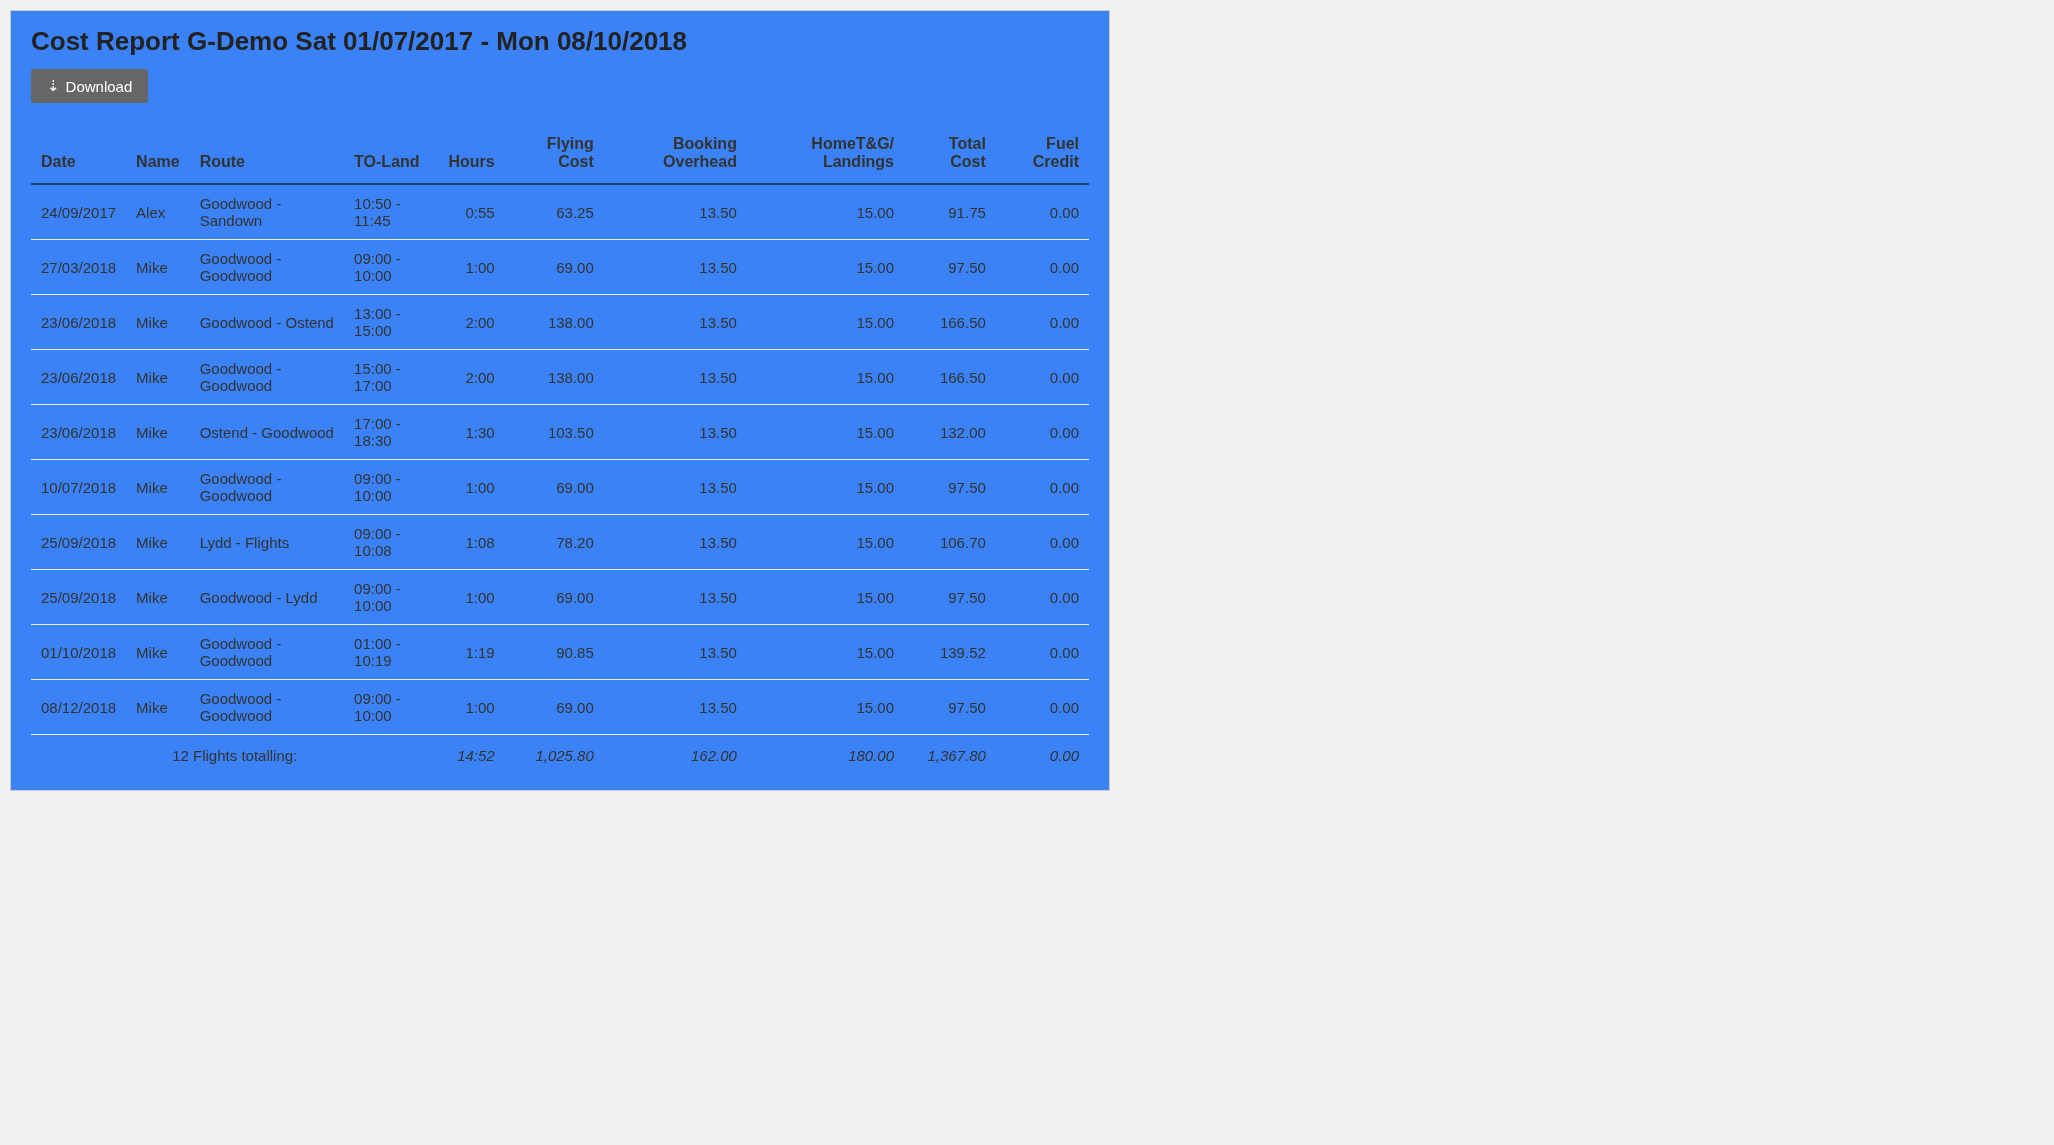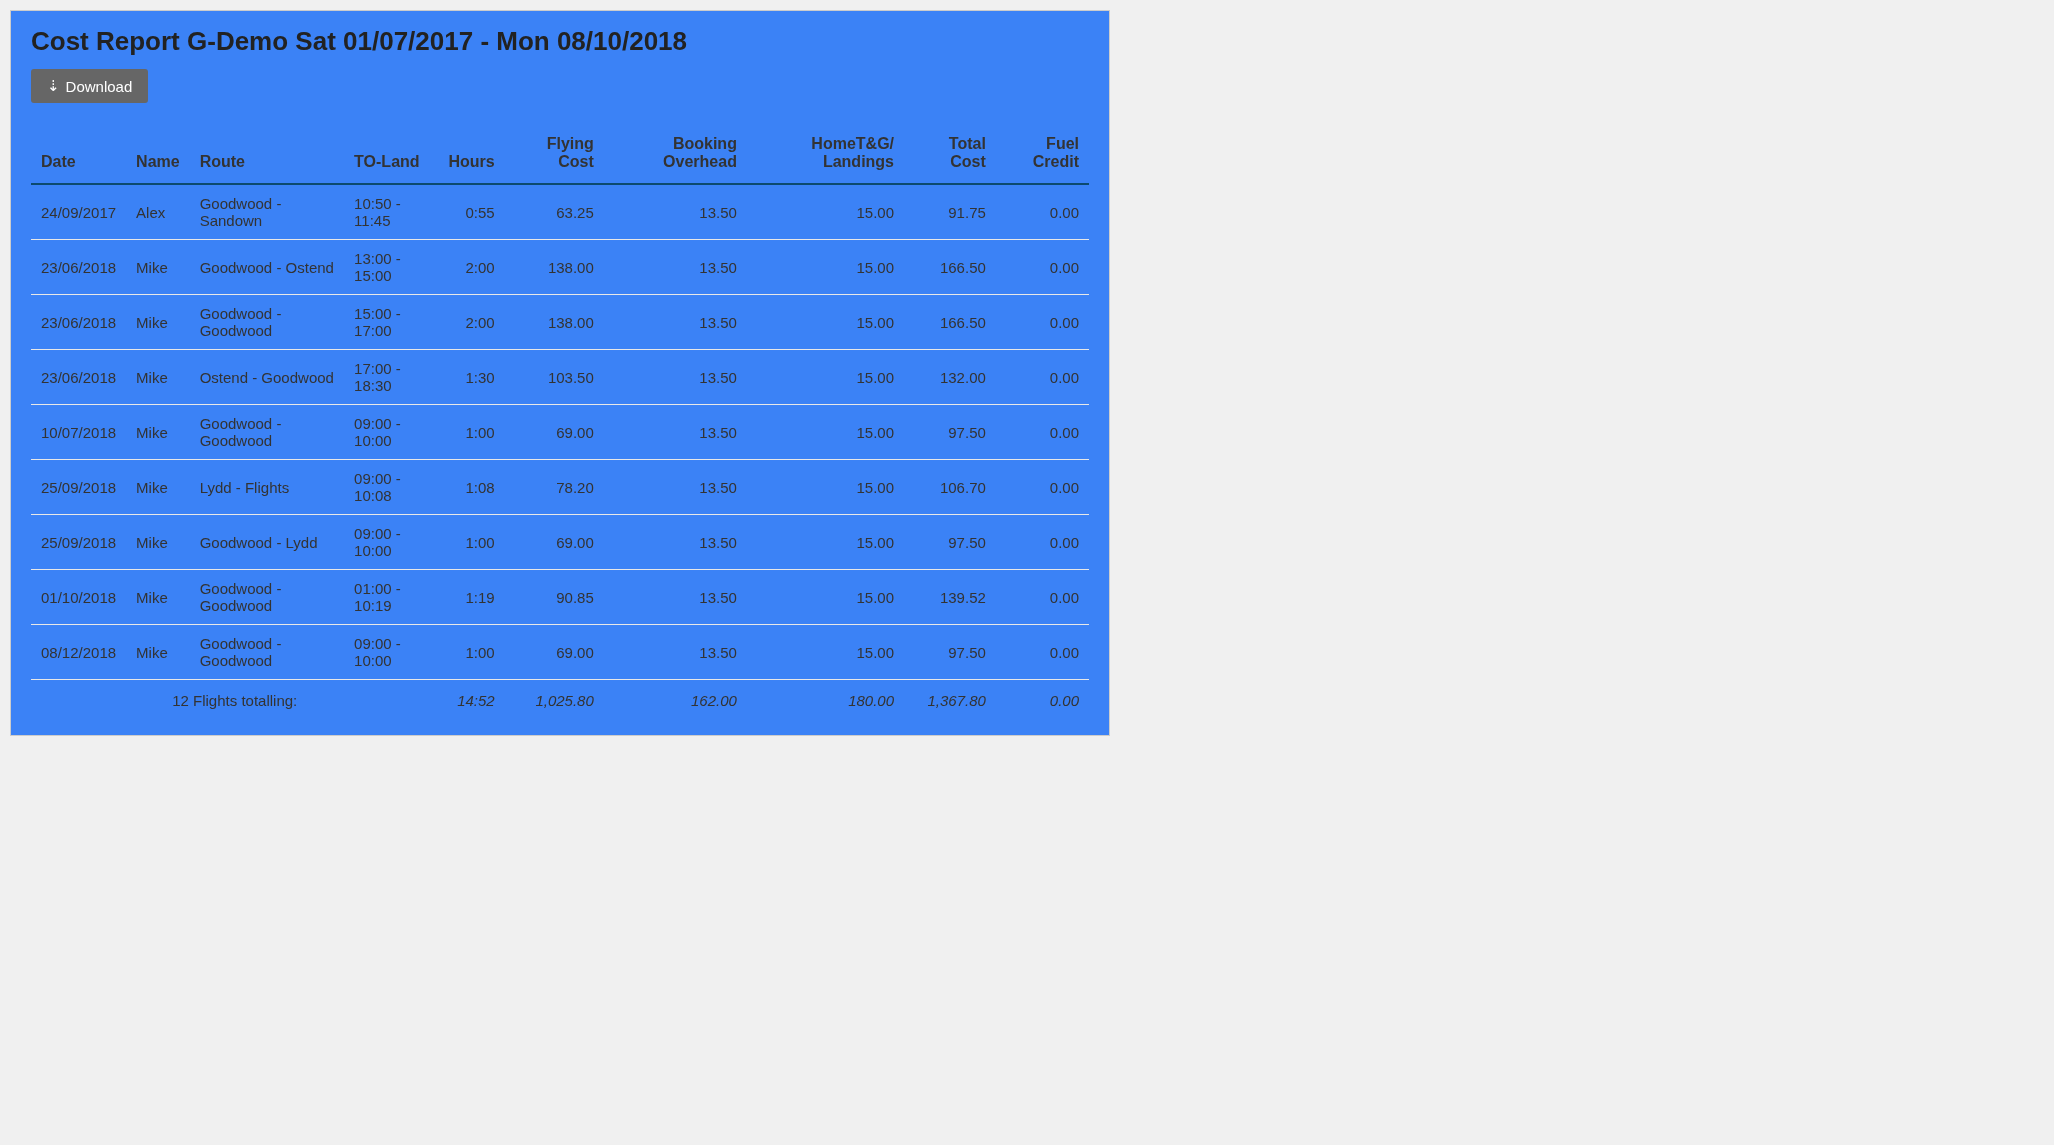--- a/index.html
+++ b/index.html
@@ -121,20 +121,32 @@
           <td>Goodwood - Sandown</td>
           <td>10:50 - 11:45</td>
           <td class="num">0:55</td>
           <td class="num">63.25</td>
           <td class="num">13.50</td>
           <td class="num">15.00</td>
           <td class="num">91.75</td>
           <td class="num">0.00</td>
         </tr>
         <tr>
+          <td>27/03/2018</td>
+          <td>Mike</td>
+          <td>Goodwood - Goodwood</td>
+          <td>09:00 - 10:00</td>
+          <td class="num">1:00</td>
+          <td class="num">69.00</td>
+          <td class="num">13.50</td>
+          <td class="num">15.00</td>
+          <td class="num">97.50</td>
+          <td class="num">0.00</td>
+        </tr>
+        <tr>
           <td>23/06/2018</td>
           <td>Mike</td>
           <td>Goodwood - Ostend</td>
           <td>13:00 - 15:00</td>
           <td class="num">2:00</td>
           <td class="num">138.00</td>
           <td class="num">13.50</td>
           <td class="num">15.00</td>
           <td class="num">166.50</td>
           <td class="num">0.00</td>

